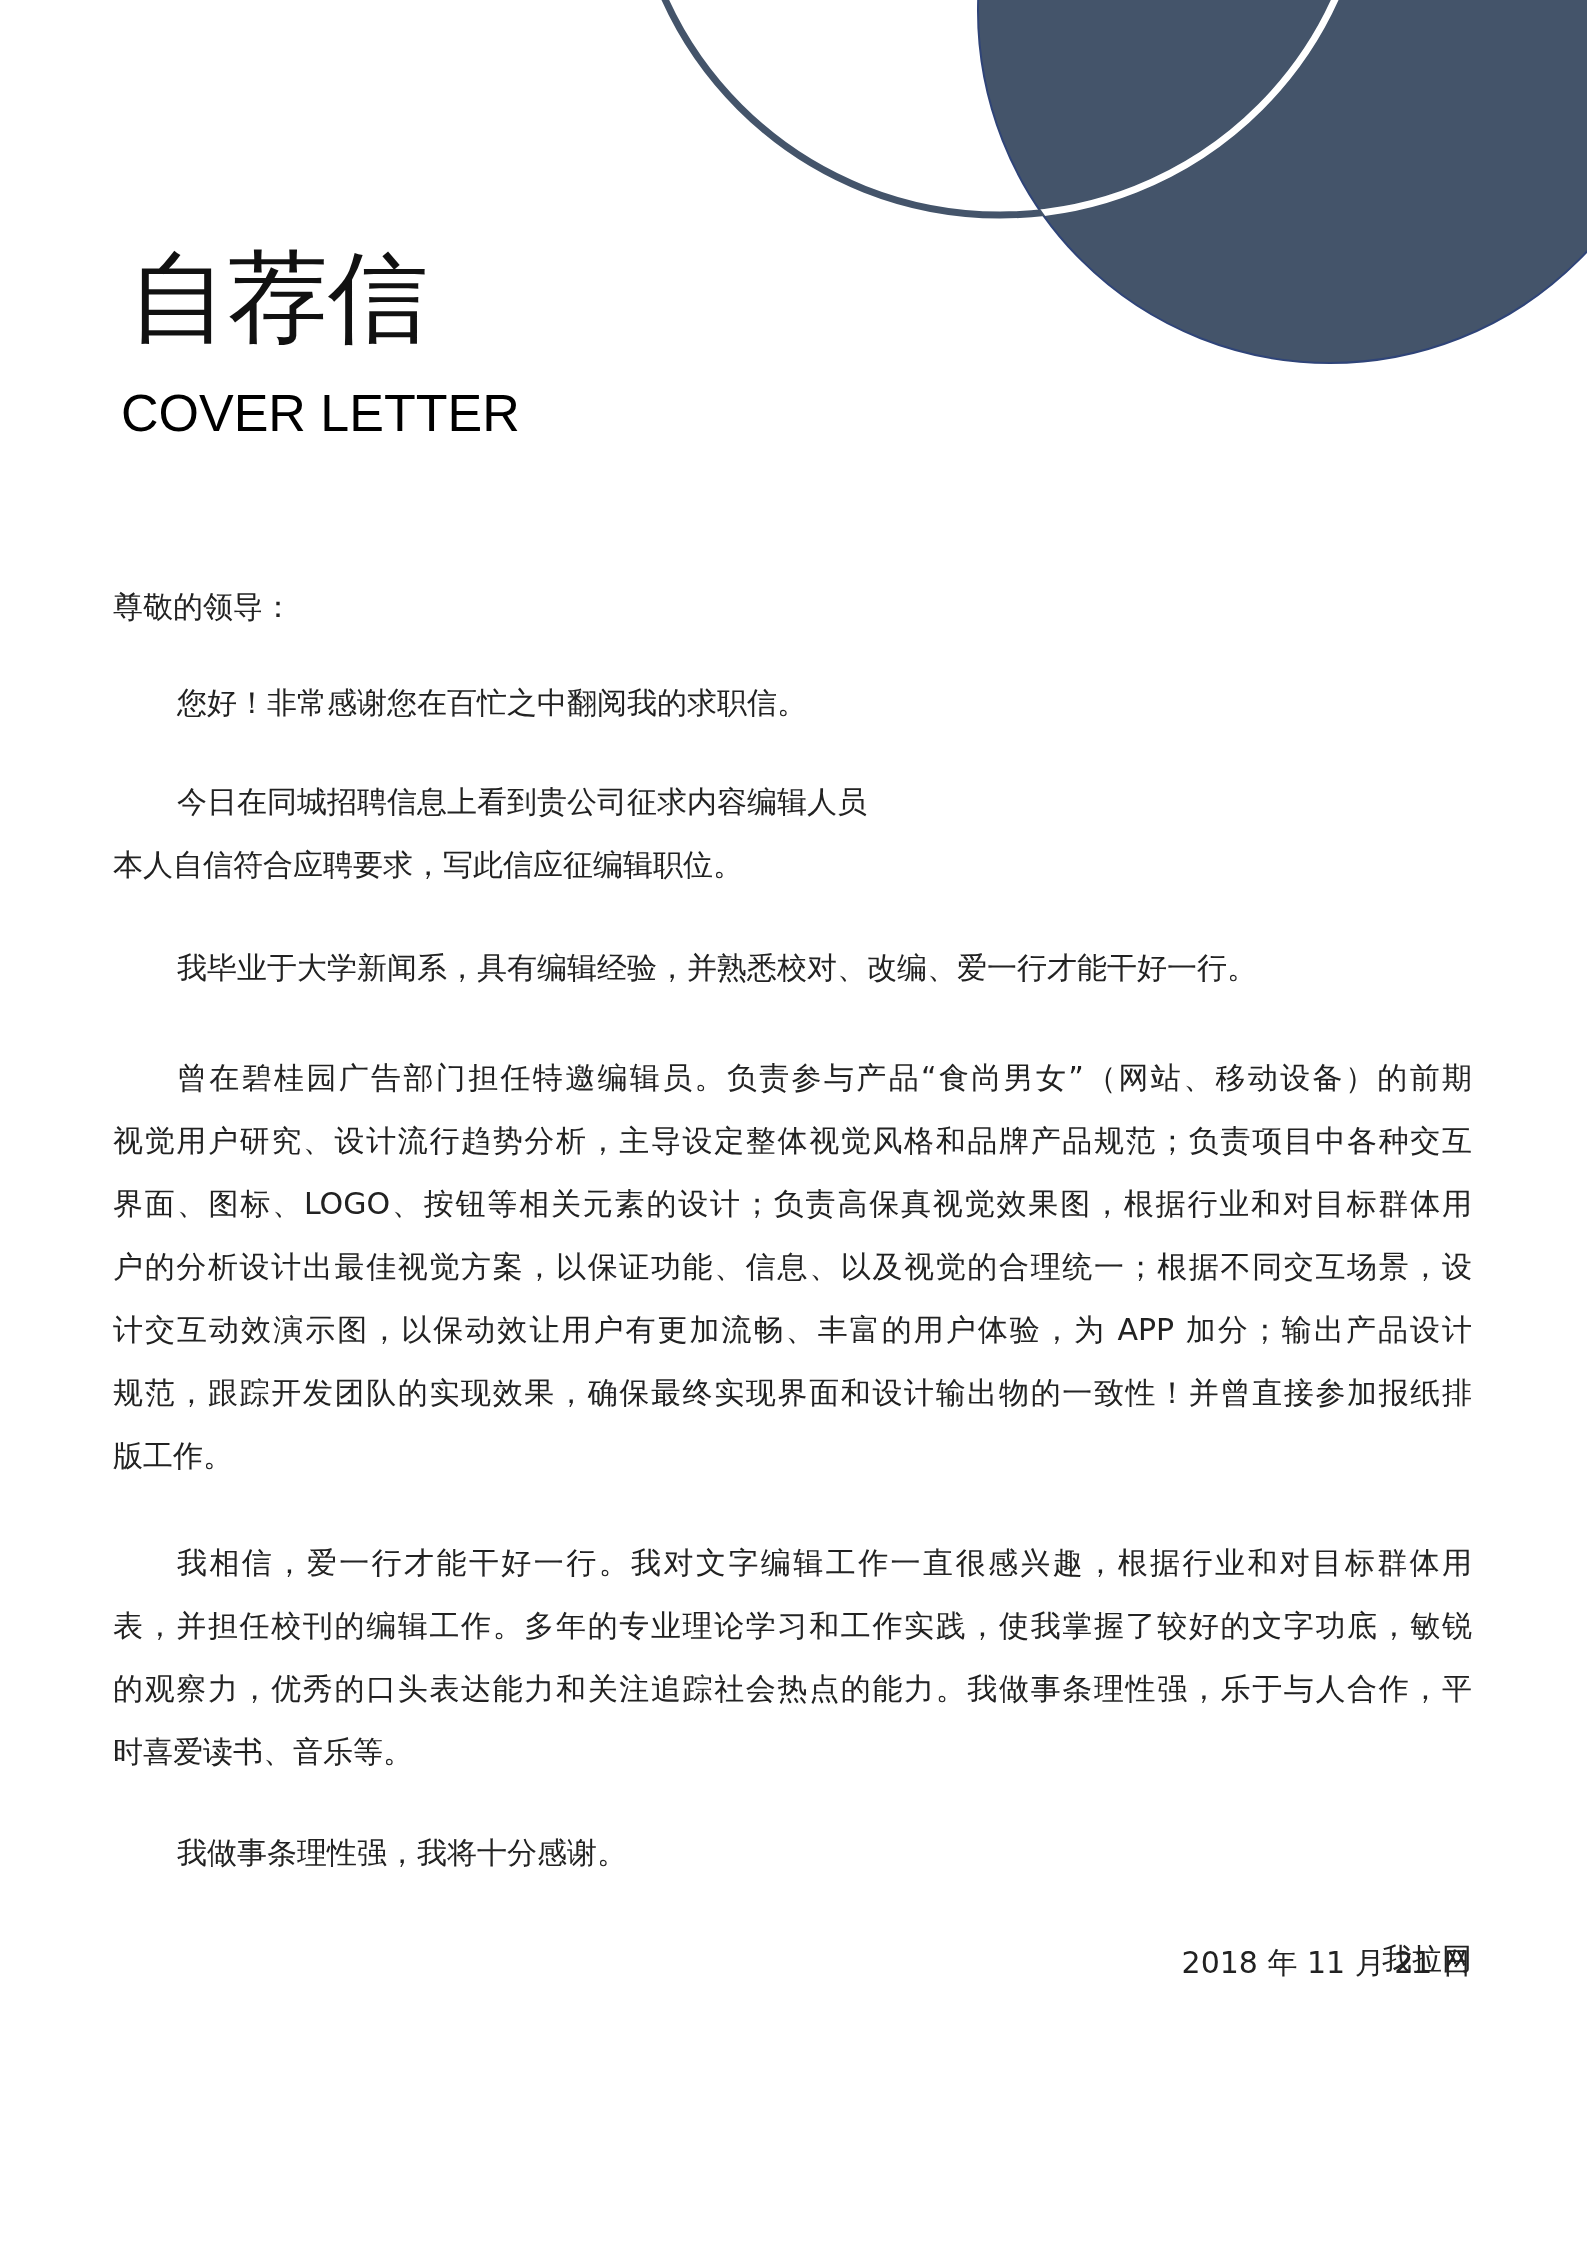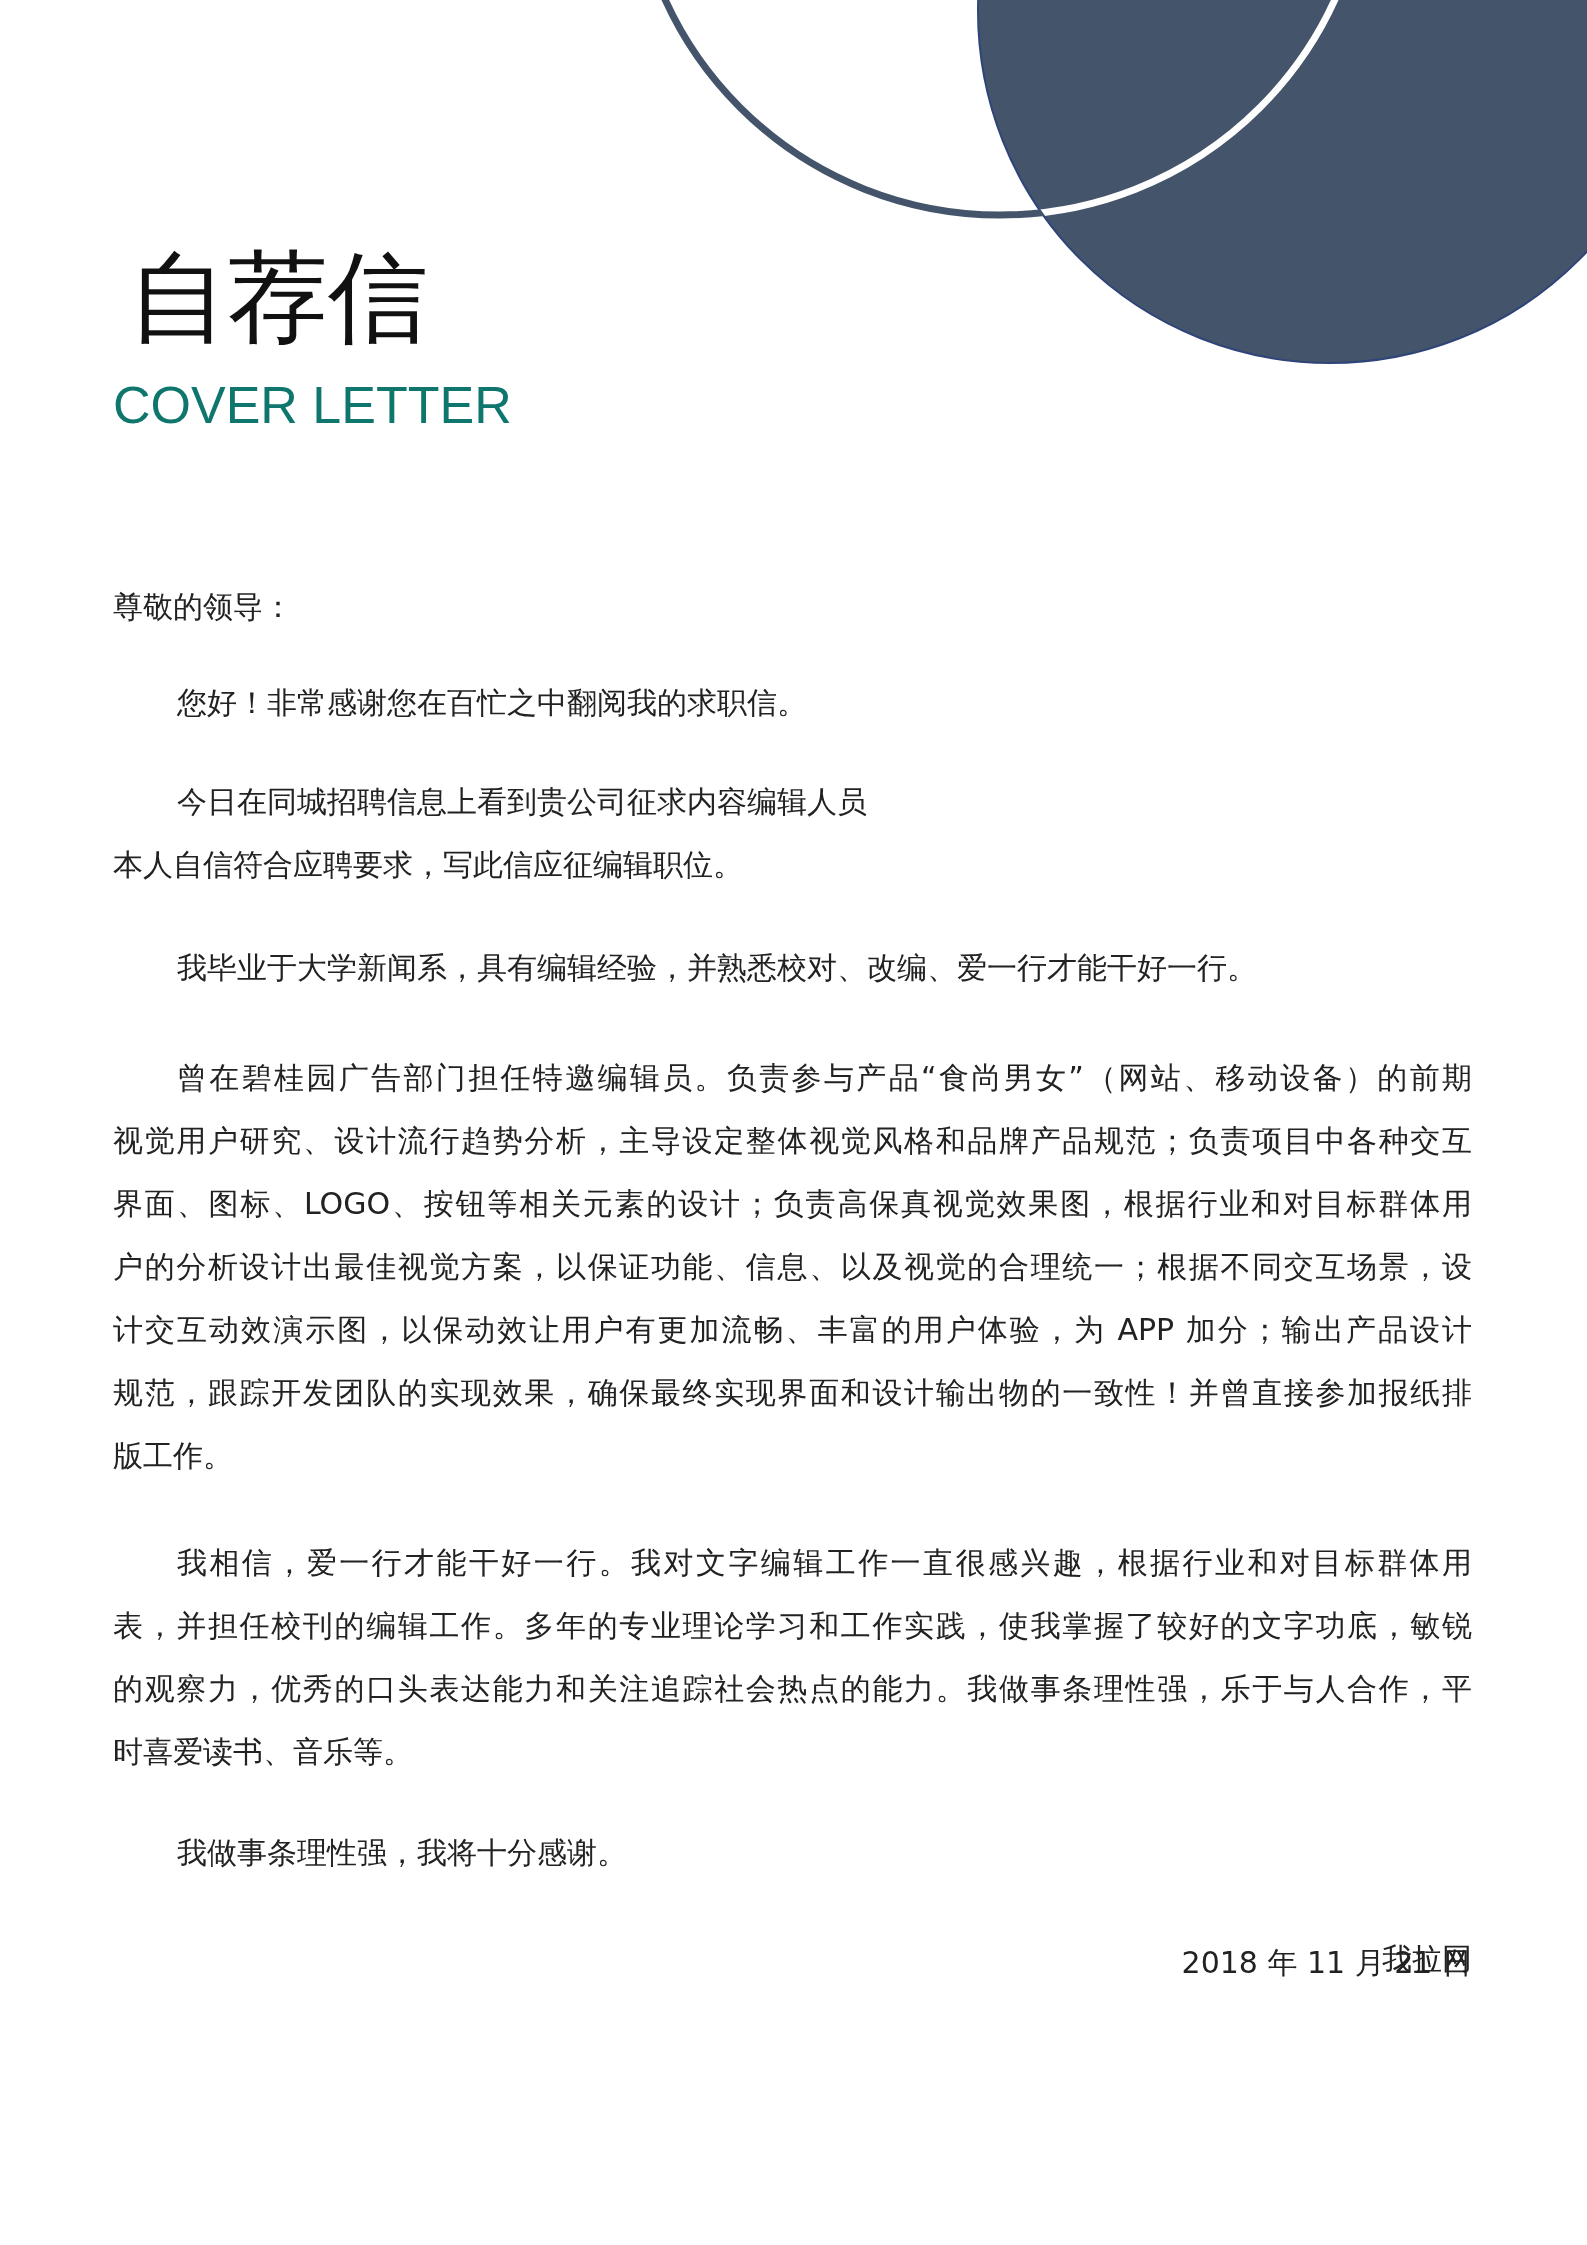--- a/index.html
+++ b/index.html
@@ -2,21 +2,21 @@
 <html><head>
 <meta charset="utf-8">
 <style>
   html, body { margin: 0; padding: 0; background: #ffffff; }
   body { width: 1587px; height: 2245px; position: relative; overflow: hidden;
          font-family: "DejaVu Sans", "Liberation Sans", sans-serif; color: #222222; }
   .deco { position: absolute; left: 0; top: 0; width: 1587px; height: 400px; }
   .title { position: absolute; left: 112px; top: 222px; font-size: 100px; line-height: 120px;
            color: #111111; letter-spacing: 0px; margin: 16px; font-weight: normal; }
   .subtitle { position: absolute; left: 113px; top: 375px; font-size: 52px; line-height: 60px;
-              color: #0f766e; margin: 0; font-weight: normal; font-family: "Liberation Sans", sans-serif; }
+              color: #000000; margin: 8px; font-weight: normal; font-family: "Liberation Sans", sans-serif; }
   .letter { position: absolute; left: 113px; width: 1359px; font-size: 30px; color: #222222; }
   .line { position: absolute; left: 0; width: 1359px; height: 40px; line-height: 40px; white-space: nowrap; }
   .just { text-align: justify; text-align-last: justify; }
   .indent { padding-left: 64px; box-sizing: border-box; }
   .right { text-align: right; }
 </style>
 </head>
 <body>
 
 <svg class="deco" viewBox="0 0 1587 400" width="1587" height="400">

